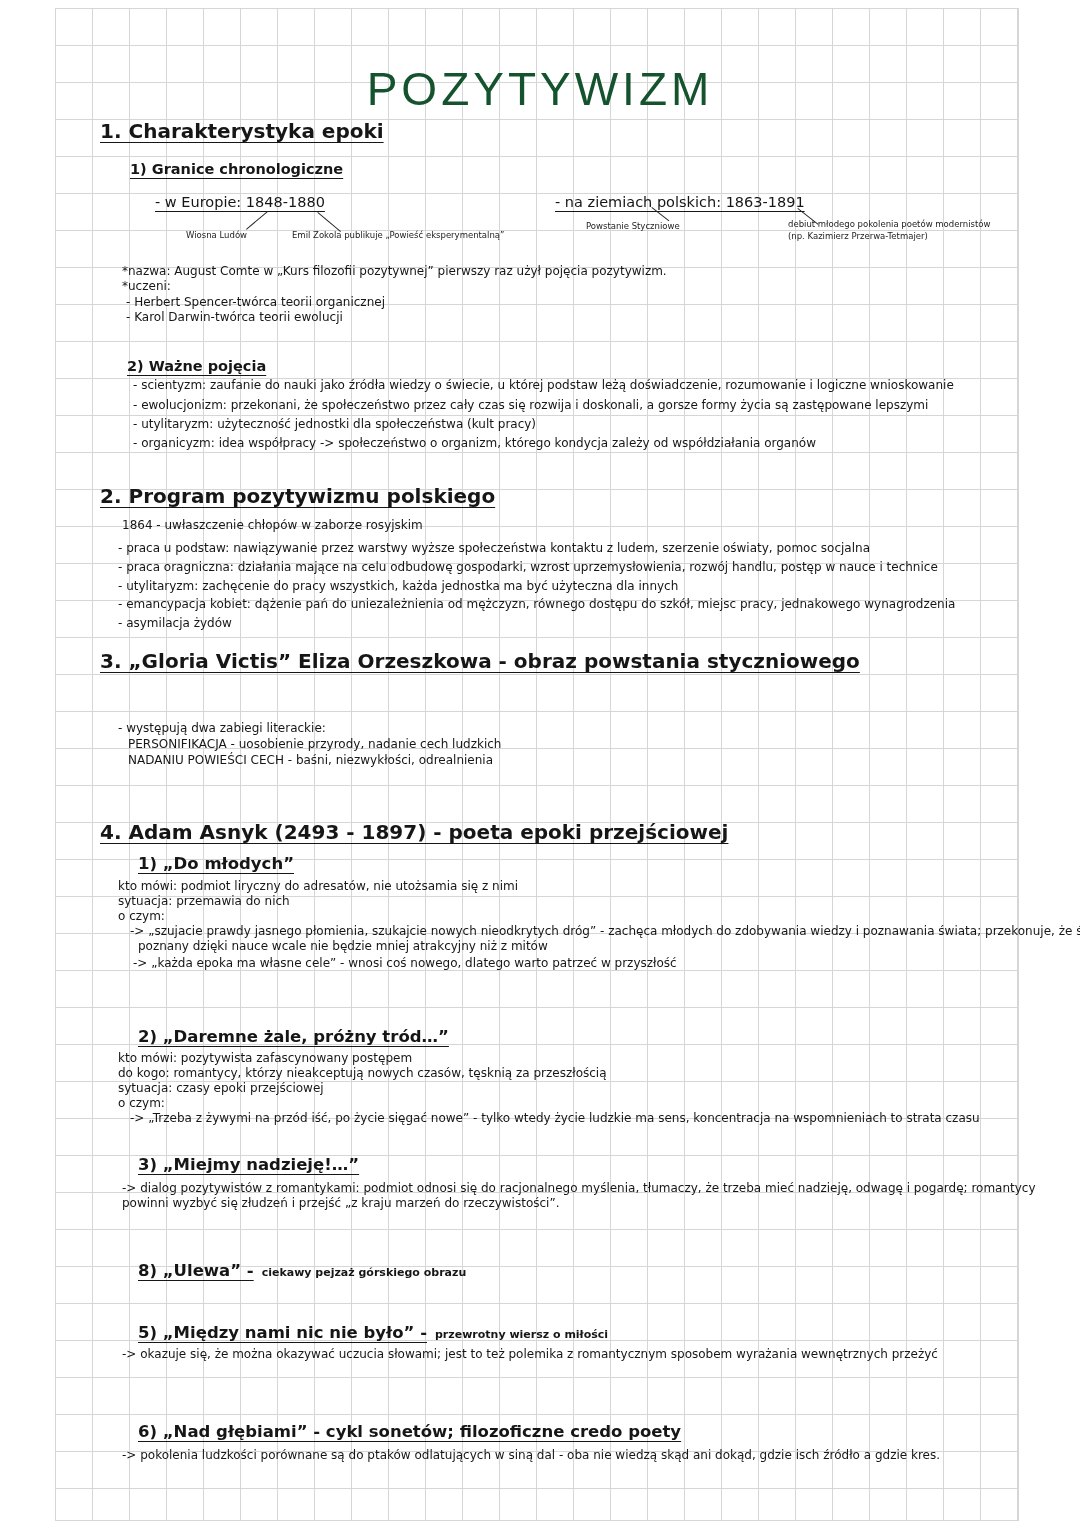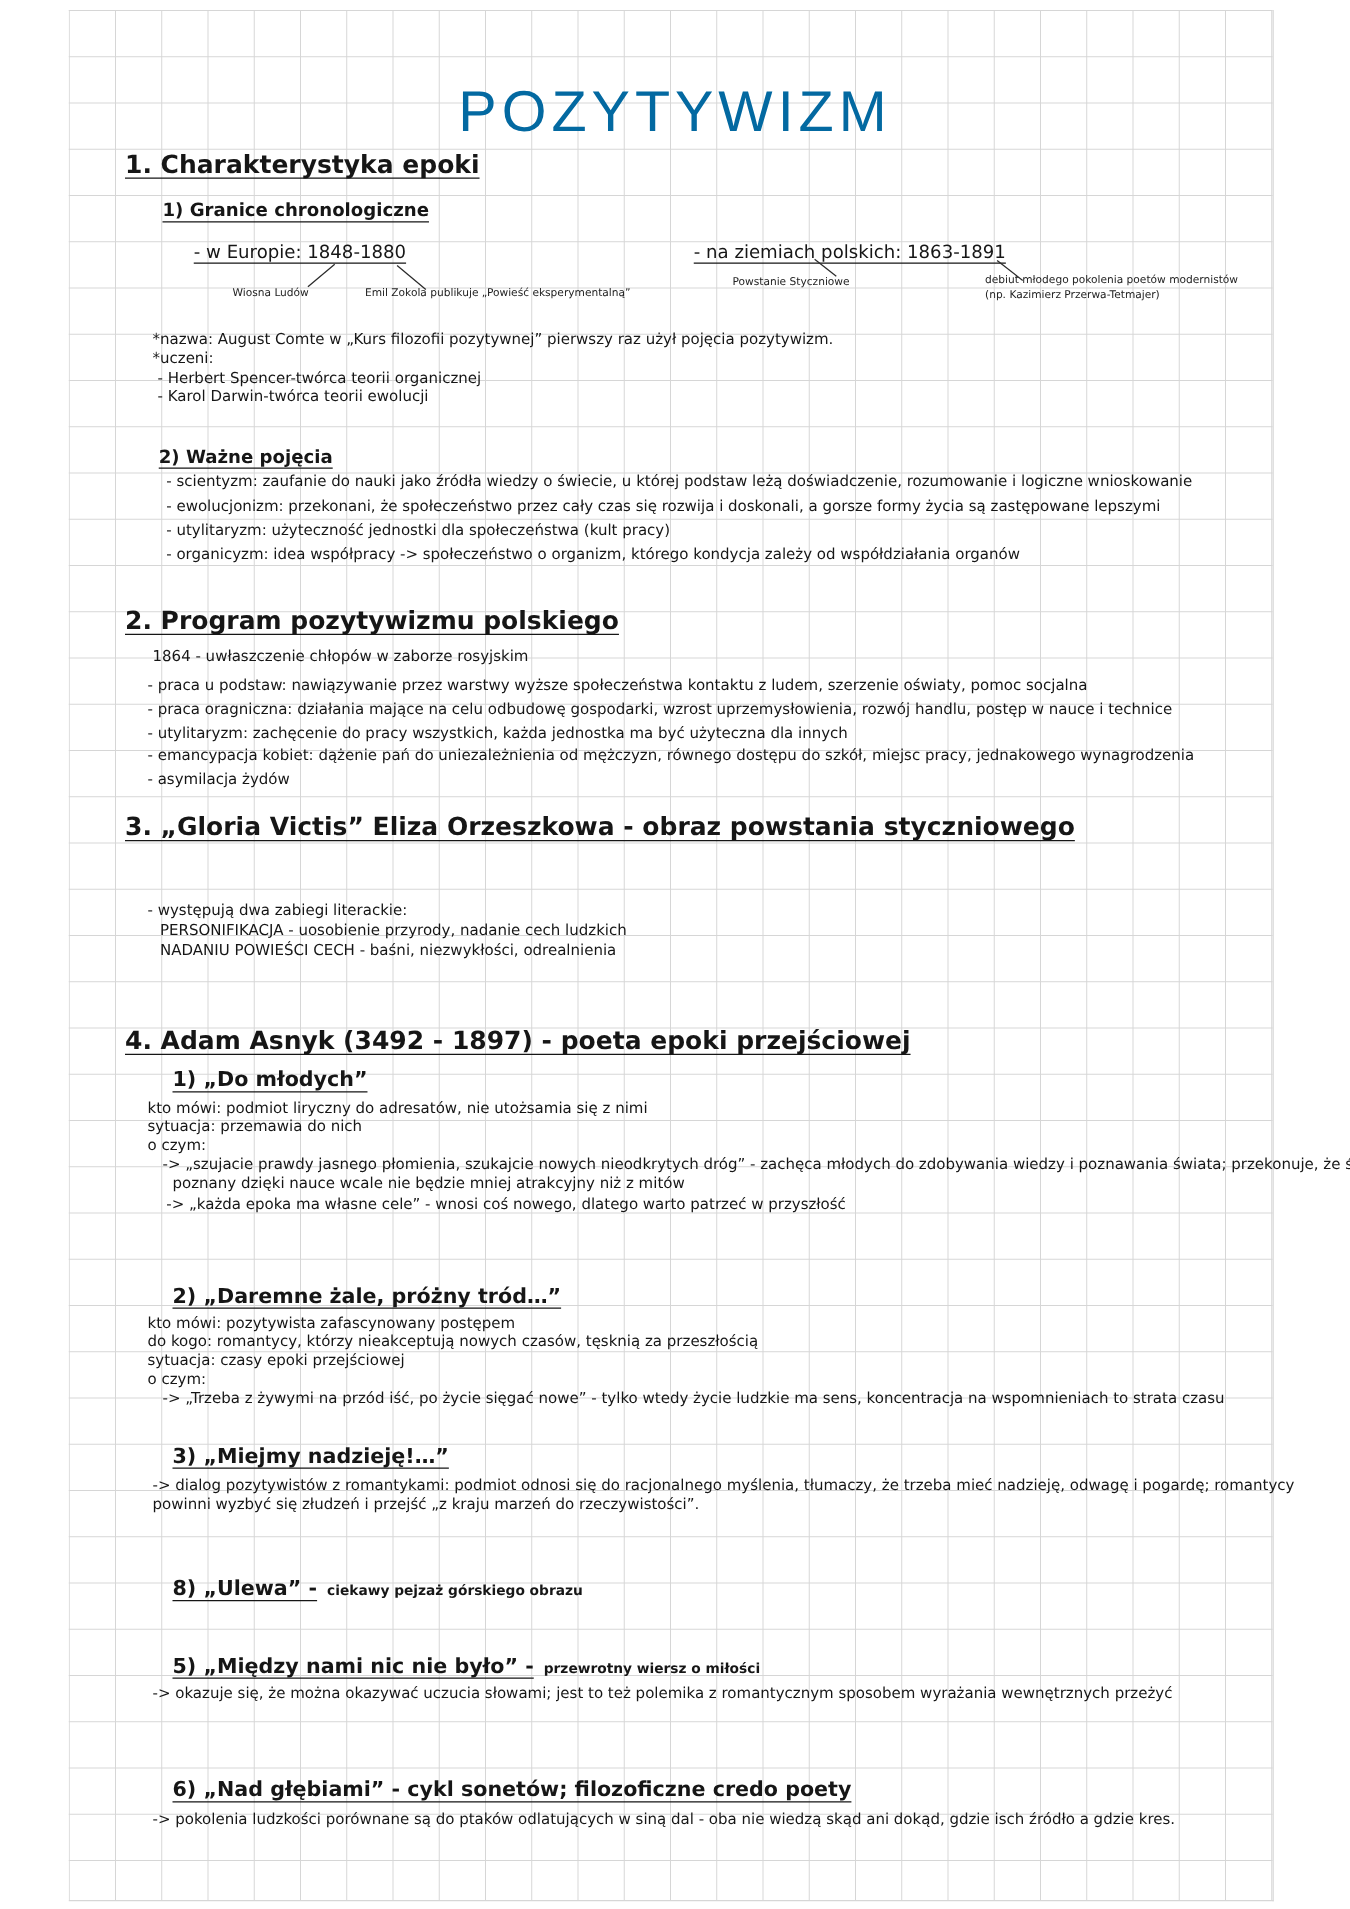--- a/index.html
+++ b/index.html
@@ -13,21 +13,21 @@
   .t{position:absolute;white-space:nowrap;line-height:1.15;}
   .b{font-size:12px;}
   .small{font-size:8.5px;color:#222;}
   .h{font-size:20px;font-weight:bold;}
   .sh{font-size:14.5px;font-weight:bold;}
   .ph{font-size:16.5px;font-weight:bold;}
   .pn{font-size:11px;font-weight:bold;margin-left:8px;margin-top:20px;}
   .u{text-decoration:underline;text-underline-offset:4px;text-decoration-thickness:1px;}
   .title{position:absolute;left:0;right:0;top:62px;text-align:center;
          font-family:"Liberation Sans",sans-serif;font-size:46px;font-weight:200;
-         letter-spacing:4px;color:#0369a1;}
+         letter-spacing:4px;color:#14532d;}
   .ln{position:absolute;border-top:1.3px solid #2a2a2a;transform-origin:left top;}
 </style>
 </head>
 <body>
 
 <div class="page">
   <div class="grid"></div>
 
   <div class="title">POZYTYWIZM</div>
 
@@ -64,21 +64,21 @@
   <div class="t b" style="left:118px;top:561px;">- praca oragniczna: działania mające na celu odbudowę gospodarki, wzrost uprzemysłowienia, rozwój handlu, postęp w nauce i technice</div>
   <div class="t b" style="left:118px;top:580px;">- utylitaryzm: zachęcenie do pracy wszystkich, każda jednostka ma być użyteczna dla innych</div>
   <div class="t b" style="left:118px;top:598px;">- emancypacja kobiet: dążenie pań do uniezależnienia od mężczyzn, równego dostępu do szkół, miejsc pracy, jednakowego wynagrodzenia</div>
   <div class="t b" style="left:118px;top:617px;">- asymilacja żydów</div>
 
   <div class="t h u" style="left:100px;top:650px;">3. „Gloria Victis” Eliza Orzeszkowa - obraz powstania styczniowego</div>
   <div class="t b" style="left:118px;top:722px;">- występują dwa zabiegi literackie:</div>
   <div class="t b" style="left:128px;top:738px;">PERSONIFIKACJA - uosobienie przyrody, nadanie cech ludzkich</div>
   <div class="t b" style="left:128px;top:754px;">NADANIU POWIEŚCI CECH - baśni, niezwykłości, odrealnienia</div>
 
-  <div class="t h u" style="left:100px;top:821px;">4. Adam Asnyk (3492 - 1897) - poeta epoki przejściowej</div>
+  <div class="t h u" style="left:100px;top:821px;">4. Adam Asnyk (2493 - 1897) - poeta epoki przejściowej</div>
 
   <div class="t ph u" style="left:138px;top:855px;text-align:center;">1) „Do młodych”</div>
   <div class="t b" style="left:118px;top:880px;">kto mówi: podmiot liryczny do adresatów, nie utożsamia się z nimi</div>
   <div class="t b" style="left:118px;top:895px;">sytuacja: przemawia do nich</div>
   <div class="t b" style="left:118px;top:910px;">o czym:</div>
   <div class="t b" style="left:130px;top:925px;">-&gt; „szujacie prawdy jasnego płomienia, szukajcie nowych nieodkrytych dróg” - zachęca młodych do zdobywania wiedzy i poznawania świata; przekonuje, że świat</div>
   <div class="t b" style="left:138px;top:940px;">poznany dzięki nauce wcale nie będzie mniej atrakcyjny niż z mitów</div>
   <div class="t b" style="left:133px;top:957px;">-&gt; „każda epoka ma własne cele” - wnosi coś nowego, dlatego warto patrzeć w przyszłość</div>
 
   <div class="t ph u" style="left:138px;top:1028px;">2) „Daremne żale, próżny tród…”</div>

